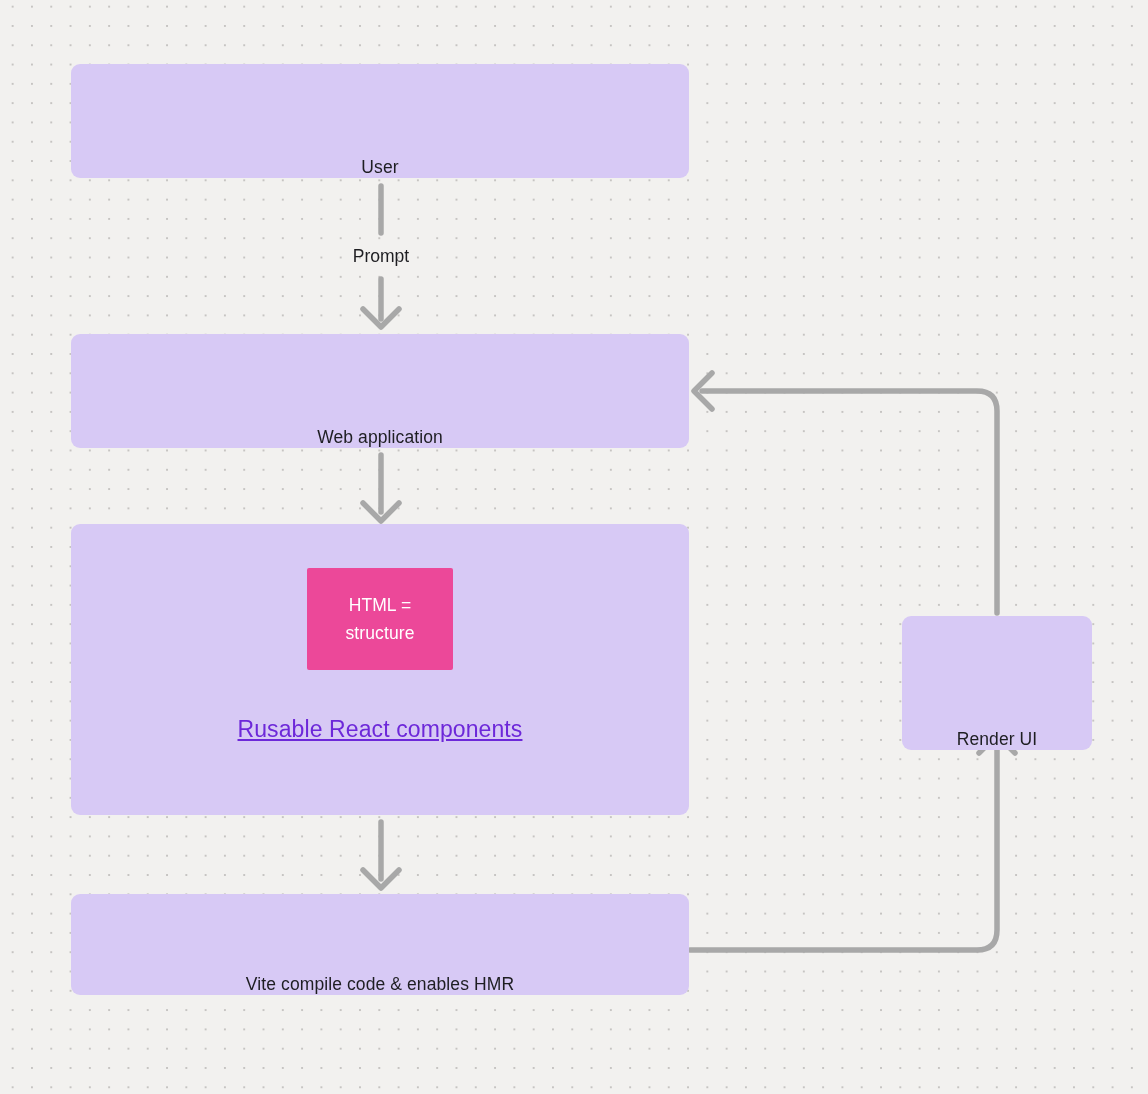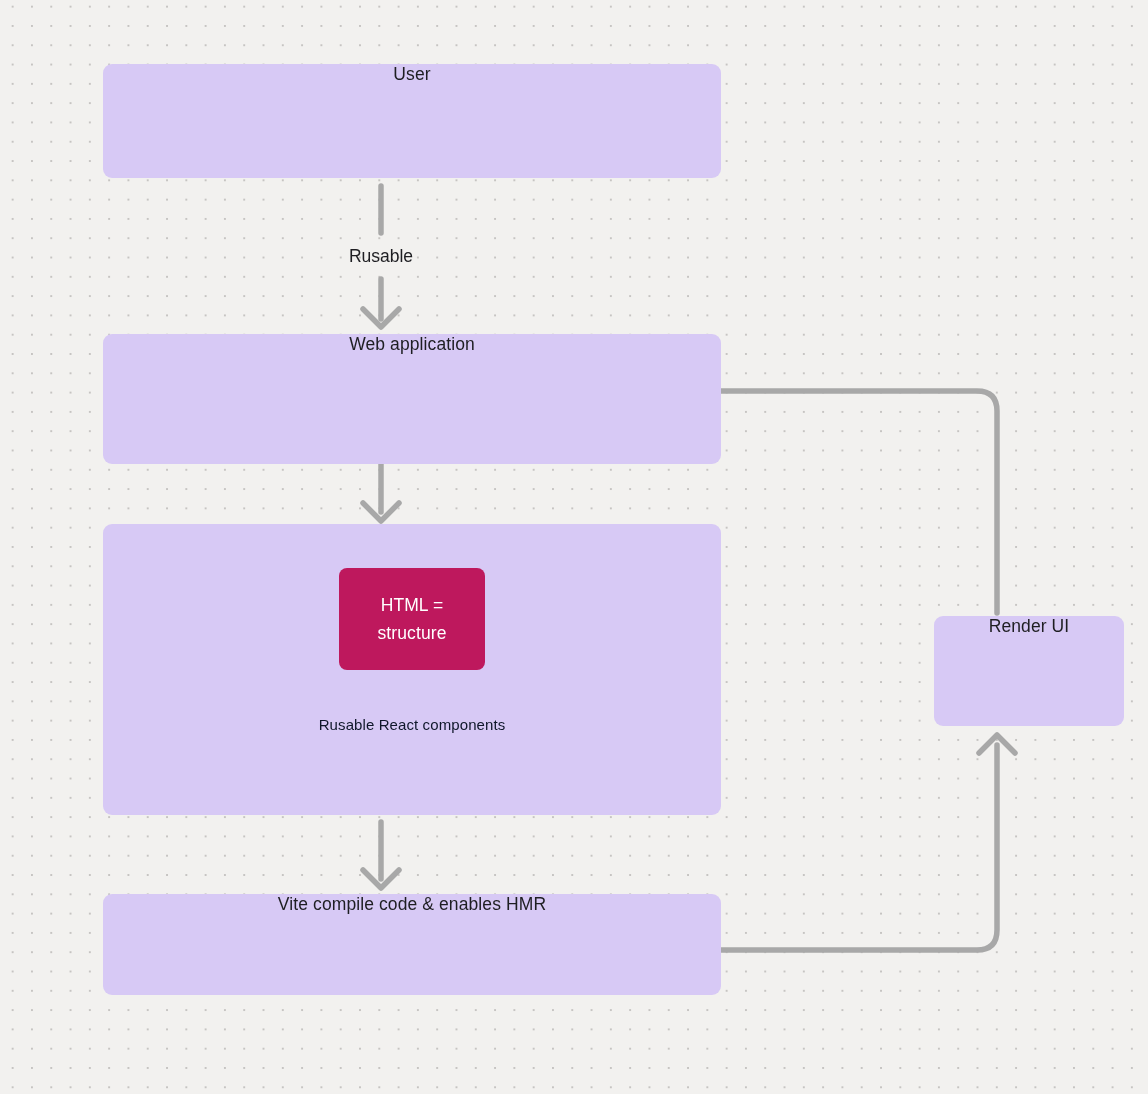--- a/index.html
+++ b/index.html
@@ -30,65 +30,65 @@
     stroke: #a8a8a8;
     stroke-width: 5.5;
     stroke-linecap: round;
     stroke-linejoin: round;
   }
   .node {
     position: absolute;
     background: #d7c9f5;
     border-radius: 9px;
     display: flex;
-    align-items: flex-start;
+    align-items: flex-end;
     justify-content: center;
     color: #1e1e22;
     font-size: 17.5px;
     font-weight: 500;
     letter-spacing: 0.1px;
-    margin-left: 32px;
   }
   #node-user   { left: 71px; top: 64px;  width: 618px; height: 114px; }
-  #node-web    { left: 71px; top: 334px; width: 618px; height: 130px; }
+  #node-web    { left: 71px; top: 334px; width: 618px; height: 114px; }
   #node-vite   { left: 71px; top: 894px; width: 618px; height: 101px; }
-  #node-render { left: 902px; top: 616px; width: 190px; height: 110px; }
+  #node-render { left: 902px; top: 616px; width: 190px; height: 134px; }
   #node-group  {
     left: 71px; top: 524px; width: 618px; height: 291px;
     display: block;
     border-radius: 9px;
   }
   .group-row {
     display: flex;
     justify-content: center;
     gap: 25px;
     padding-top: 44px;
   }
   .component {
     width: 146px;
     height: 102px;
-    background: #be185d;
-    border-radius: 8px;
+    background: #ec4899;
+    border-radius: 2px;
     color: #ffffff;
     display: flex;
     align-items: center;
     justify-content: center;
     text-align: center;
     font-size: 17.5px;
     font-weight: 500;
     line-height: 28px;
     white-space: pre-line;
     box-sizing: border-box;
   }
   .group-caption {
     margin-top: 46px;
     text-align: center;
-    font-size: 15px;
+    font-size: 23px;
     font-weight: 500;
-    color: #0f172a;
+    color: #6d28d9;
+    text-decoration: underline;
   }
   .edge-label {
     position: absolute;
     left: 311px;
     top: 244px;
     width: 140px;
     text-align: center;
     font-size: 17.5px;
     font-weight: 500;
     line-height: 24px;
@@ -116,21 +116,21 @@
     <path d="M979 753 L997 735 L1015 753"></path>
 
     <path d="M997 613 L997 411 Q997 391 977 391 L702 391"></path>
     <path d="M712 373 L694 391 L712 409"></path>
   </svg>
 
   <div class="node" id="node-user">
     <span>User</span>
   </div>
 
-  <div class="edge-label">Rusable</div>
+  <div class="edge-label">Prompt</div>
 
   <div class="node" id="node-web">
     <span>Web application</span>
   </div>
 
   <div class="node" id="node-group">
     <div class="group-row">
       <div class="component">HTML =
 structure</div>
     </div>

